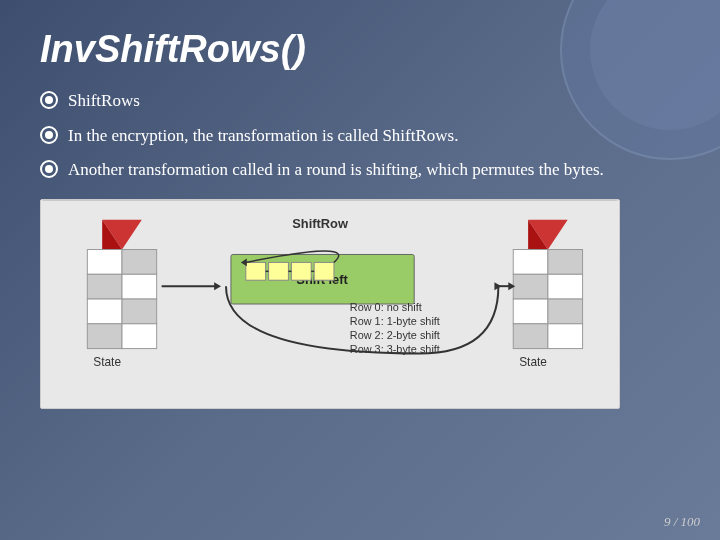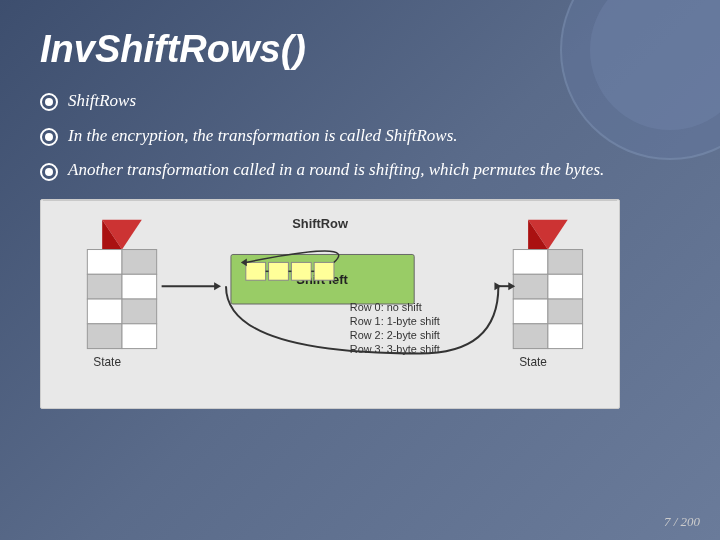--- a/index.html
+++ b/index.html
@@ -60,25 +60,24 @@
       margin-bottom: 18px;
       font-family: Arial, sans-serif;
     }
 
     .bullet-section {
       margin-bottom: 6px;
     }
 
     .bullet-item {
       display: flex;
-      align-items: center;
+      align-items: flex-start;
       margin-bottom: 10px;
       color: #ffffff;
       font-size: 17px;
-      font-style: italic;
       line-height: 1.45;
     }
 
     .bullet-circle {
       width: 18px;
       height: 18px;
       border-radius: 50%;
       border: 2px solid #ffffff;
       margin-right: 10px;
       margin-top: 2px;
@@ -222,14 +221,14 @@
 
         <line x1="460" y1="87" x2="472" y2="87" stroke="#333" stroke-width="2"></line>
         <polygon points="470,83 477,87 470,91" fill="#333"></polygon>
 
         <line x1="0" y1="0" x2="580" y2="0" stroke="#aaa" stroke-width="1"></line>
       </svg>
     </div>
 
   </div>
 
-  <div class="slide-number">7 / 200</div>
+  <div class="slide-number">9 / 100</div>
 </div>
 
 </body></html>

